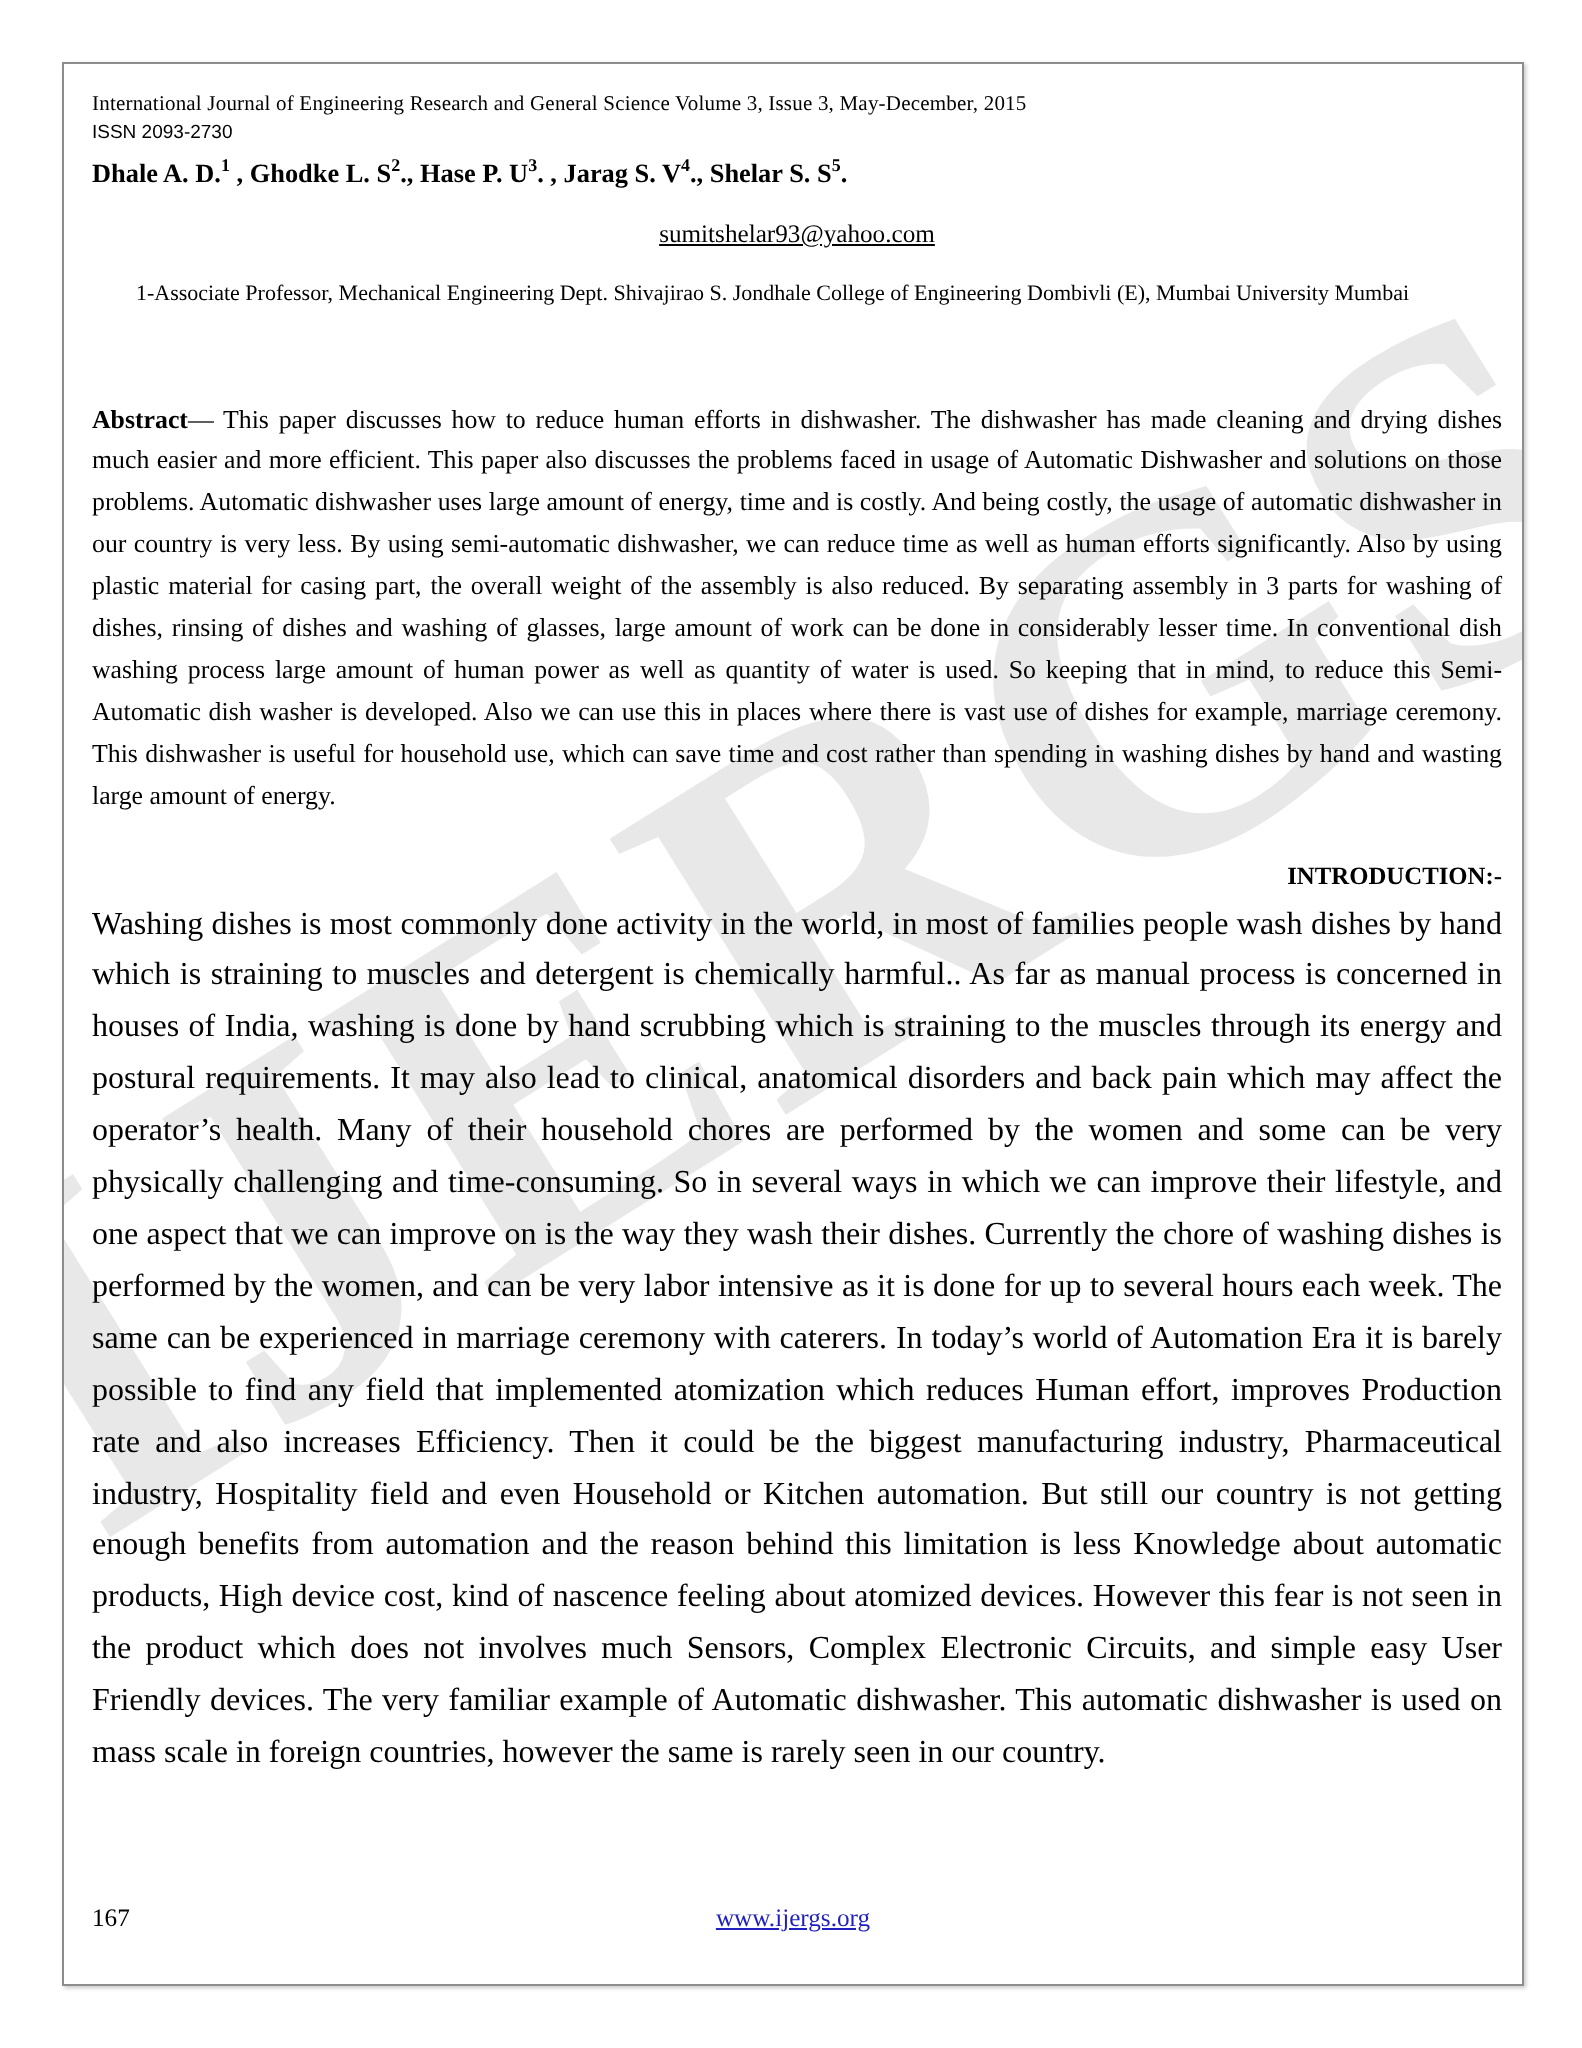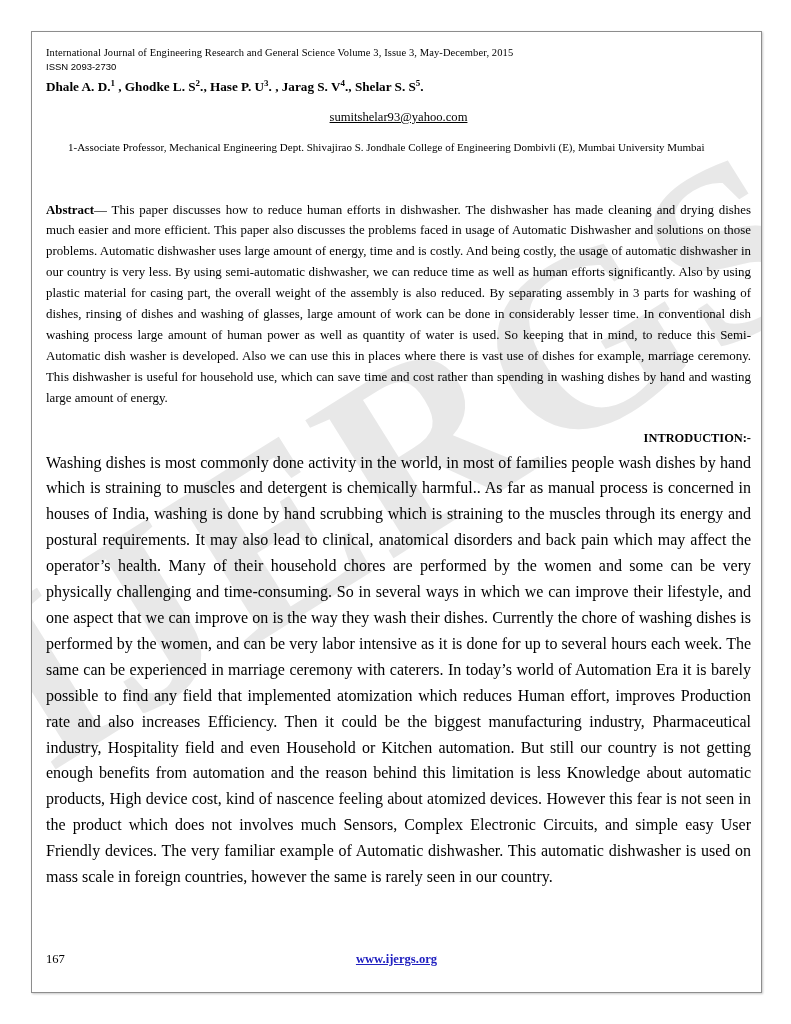--- a/index.html
+++ b/index.html
@@ -190,17 +190,17 @@
 
 
     <div class="section-head">INTRODUCTION:-</div>
     <p class="body-text">Washing dishes is most commonly done activity in the world, in most of families people wash dishes by hand which is straining to muscles and detergent is chemically harmful.. As far as manual process is concerned in houses of India, washing is done by hand scrubbing which is straining to the muscles through its energy and postural requirements. It may also lead to clinical, anatomical disorders and back pain which may affect the operator’s health. Many of their household chores are performed by the women and some can be very physically challenging and time-consuming. So in several ways in which we can improve their lifestyle, and one aspect that we can improve on is the way they wash their dishes. Currently the chore of washing dishes is performed by the women, and can be very labor intensive as it is done for up to several hours each week. The same can be experienced in marriage ceremony with caterers. In today’s world of Automation Era it is barely possible to find any field that implemented atomization which reduces Human effort, improves Production rate and also increases Efficiency. Then it could be the biggest manufacturing industry, Pharmaceutical industry, Hospitality field and even Household or Kitchen automation. But still our country is not getting enough benefits from automation and the reason behind this limitation is less Knowledge about automatic products, High device cost, kind of nascence feeling about atomized devices. However this fear is not seen in the product which does not involves much Sensors, Complex Electronic Circuits, and simple easy User Friendly devices. The very familiar example of Automatic dishwasher. This automatic dishwasher is used on mass scale in foreign countries, however the same is rarely seen in our country.</p>
 
   </div>
 
   <div id="footer">
     <div id="footer-inner">
       <span class="page-number">167</span>
-      <a class="footer-link" href="#" style="color: rgb(32, 32, 192); font-weight: bold;">www.ijergs.org</a>
+      <a class="footer-link" href="#" style="color: rgb(32, 32, 192);">www.ijergs.org</a>
     </div>
   </div>
 
 </div>
 
 </body></html>

